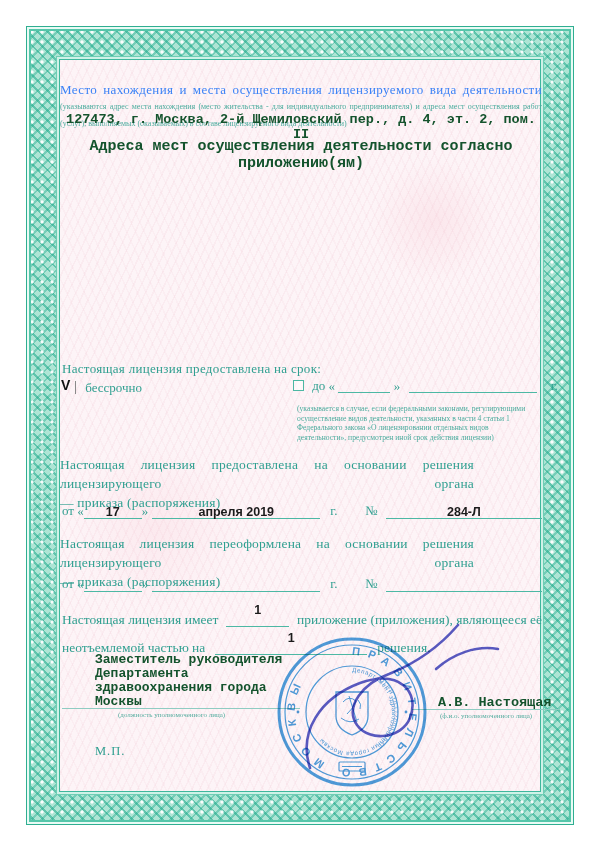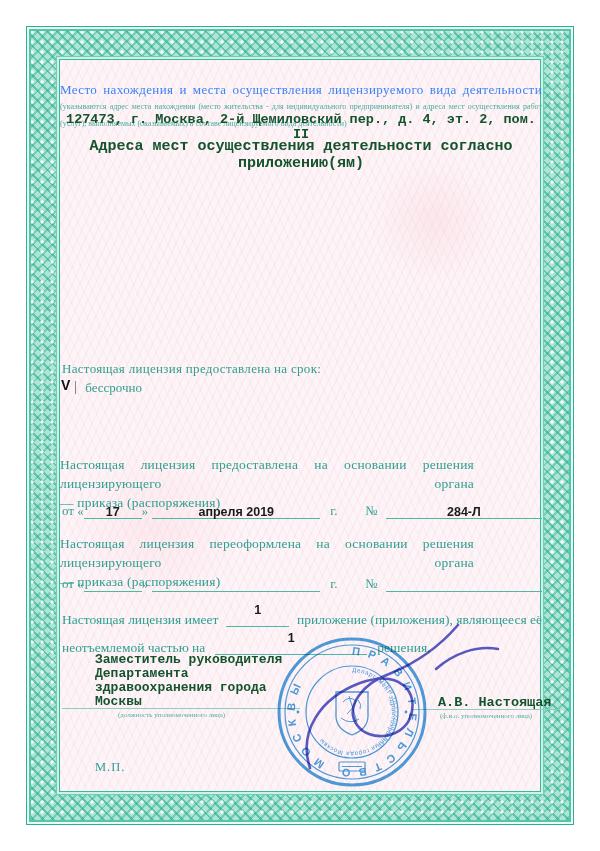--- a/index.html
+++ b/index.html
@@ -65,21 +65,21 @@
   .grow{flex:1 1 auto;}
 
   .att-row{left:62px;width:480px;display:flex;align-items:center;font-size:13.5px;white-space:nowrap;}
 
   .pos-block{left:95px;top:653px;width:210px;font-size:13px;line-height:14px;}
   .pos-underline{left:62px;top:708px;width:238px;border-bottom:1px solid #8fccc2;height:0;}
   .pos-caption{left:118px;top:711px;width:235px;font-size:7px;color:#54ad9f;}
   .name-underline{left:412px;top:709px;width:148px;border-bottom:1px solid #8fccc2;height:0;}
   .name-text{left:438px;top:695px;font-size:13.5px;}
   .name-caption{left:440px;top:712px;font-size:7px;color:#54ad9f;}
-  .seal-place{left:95px;top:760px;font-size:12.5px;letter-spacing:1px;}
+  .seal-place{left:95px;top:744px;font-size:12.5px;letter-spacing:1px;}
 
   .stamp-wrap{left:276px;top:636px;width:152px;height:152px;opacity:.85;mix-blend-mode:multiply;}
   .sig-wrap{left:288px;top:612px;width:232px;height:178px;mix-blend-mode:multiply;}
 </style>
 </head>
 <body>
 
 <div class="page">
   <div class="frame-band"></div>
   <div class="inner-paper"></div>
@@ -89,20 +89,29 @@
     <span class="loc-note">(указываются адрес места нахождения (место жительства - для индивидуального предпринимателя) и адреса мест осуществления работ (услуг), выполняемых (оказываемых) в составе лицензируемого вида деятельности)</span>
   </p>
   <div class="abs addr-line sans-bold">127473, г. Москва, 2-й Щемиловский пер., д. 4, эт. 2, пом. II</div>
   <div class="abs addr-note sans-bold">Адреса мест осуществления деятельности согласно приложению(ям)</div>
 
   <div class="abs term-label teal">Настоящая лицензия предоставлена на срок:</div>
   <div class="abs perp-row">
     <span class="vbox"><span class="vmark">V</span></span>
     <span class="teal">бессрочно</span>
   </div>
+  <div class="abs until-row teal">
+    <span class="cbox"></span>
+    <span>до «</span>
+    <span class="blank" style="width:52px"><span class="val"></span></span>
+    <span>»</span>
+    <span class="blank" style="width:128px;margin-left:6px"><span class="val"></span></span>
+    <span style="margin-left:10px">г.</span>
+  </div>
+  <div class="abs term-note">(указывается в случае, если федеральными законами, регулирующими осуществление видов деятельности, указанных в части 4 статьи 1 Федерального закона «О лицензировании отдельных видов деятельности», предусмотрен иной срок действия лицензии)</div>
 
   <div class="abs law-par teal" style="left:60px;top:455px">
     <div class="jline">Настоящая лицензия предоставлена на основании решения лицензирующего органа</div>
     <div>— приказа (распоряжения)</div>
   </div>
   <div class="abs from-row teal" style="top:503px">
     <span class="lbl">от «</span>
     <span class="blank" style="width:58px"><span class="val">17</span></span>
     <span class="lbl">»</span>
     <span class="blank" style="width:168px;margin-left:4px"><span class="val">апреля 2019</span></span>

